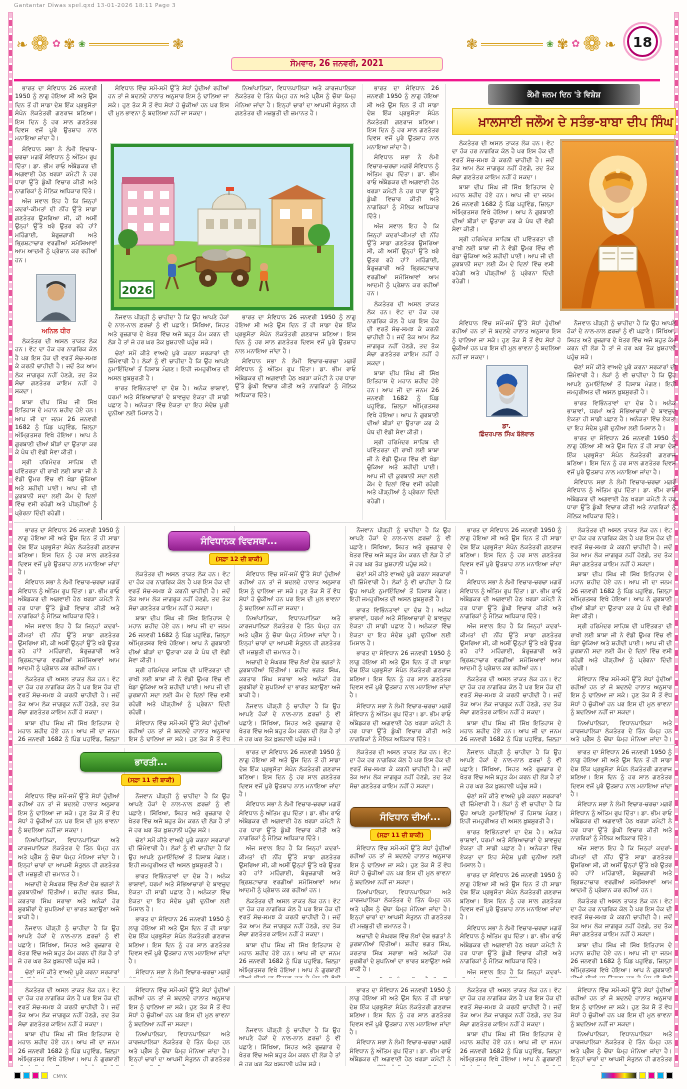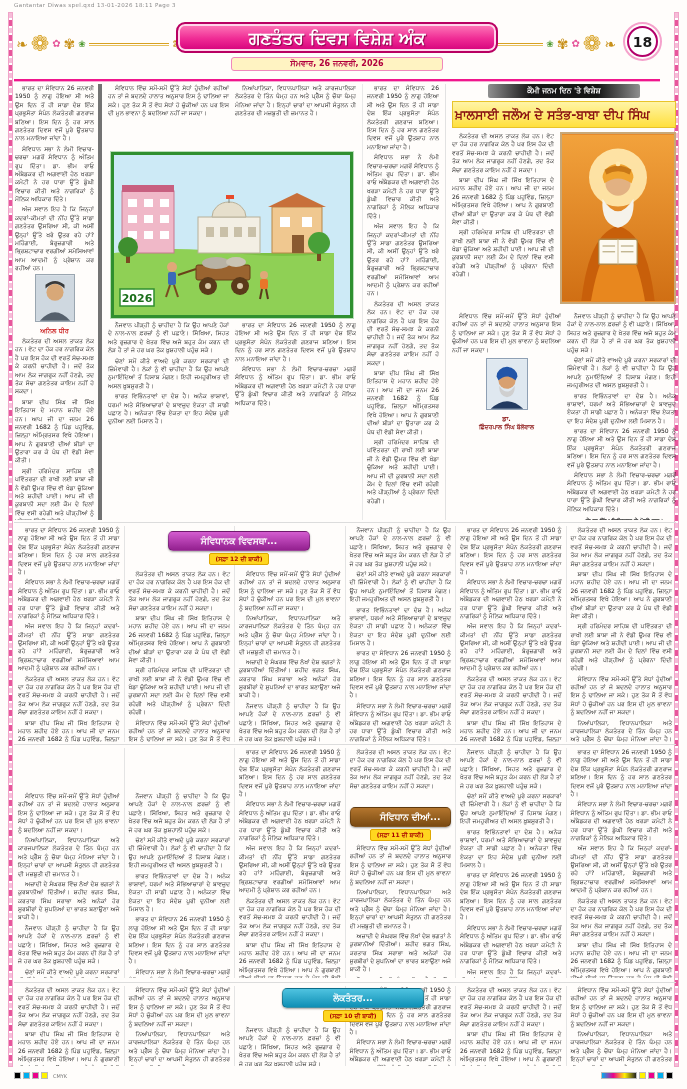--- a/index.html
+++ b/index.html
@@ -37,41 +37,41 @@
   .badge { position:absolute; right:2px; top:12px; width:31px; height:31px; border-radius:50%;
     background:#fff; border:2px solid #b4006b; outline:2px solid #f5a2cc; outline-offset:2px;
     display:flex; align-items:center; justify-content:center; font-size:14px; font-weight:bold; color:#1a1a1a; }
   .toprule { position:absolute; left:14px; top:79px; width:646px; height:3px;
     border-top:2px solid #f0168c; border-bottom:1px solid #f9a9d4; }
   
   .fill p, .coltext p { font-size:6px; line-height:1.4; text-align:justify; margin:0 0 2px; text-indent:7px; color:#161616; }
   .fill, .coltext { overflow:hidden; }
   
   .bandA { position:absolute; left:14px; top:84px; width:662px; height:436px; display:flex; }
-  .leftcol { width:88px; border-right:4px solid #737373; padding:0 4px 0 1px; display:flex; flex-direction:column; }
+  .leftcol { width:88px; border-right:1px solid #737373; padding:0 4px 0 1px; display:flex; flex-direction:column; }
   .leftcol .t1 { height:188px; }
   .leftcol .t2 { flex:1; }
   .authorbox { text-align:center; padding:2px 0; }
   .authorbox svg { border:1px solid #9aa6b0; }
   .authorname { font-size:6.5px; font-weight:bold; color:#c22; margin-top:1px; }
   .main { width:344px; padding:0 6px; border-right:1px solid #e2e2e2; display:flex; flex-direction:column; }
   .headline { color:#e43126; font-weight:bold; font-size:18px; text-align:center; padding:2px 0 5px; line-height:1.15; }
   .main-body { display:flex; flex:1; gap:6px; overflow:hidden; }
   .stack { width:248px; display:flex; flex-direction:column; }
   .top2 { height:58px; columns:2; column-gap:6px; }
-  .cartoonframe { width:242px; height:166px; margin:10px auto 3px; border:3px solid #2f8f2f; outline:1px solid #b9ddb9; background:#cdeaf6; }
+  .cartoonframe { width:242px; height:166px; margin:2px auto 3px; border:3px solid #2f8f2f; outline:1px solid #b9ddb9; background:#cdeaf6; }
   .bot2 { flex:1; columns:2; column-gap:6px; overflow:hidden; }
   .colD { flex:1; border-left:1px solid #e9e9e9; padding-left:4px; }
   
   .rightart { flex:1; padding-left:6px; display:flex; flex-direction:column; }
-  .kicker { width:152px; margin:0 auto; height:14px; border-radius:2px;
+  .kicker { width:152px; margin:0 auto; height:21px; border-radius:2px;
     background: linear-gradient(90deg,#8f8f8f,#161616 28%,#161616 72%,#8f8f8f);
     color:#fff; font-size:7.5px; font-weight:bold; display:flex; align-items:center; justify-content:center; }
   .feathead { margin-top:3px; background:linear-gradient(180deg,#fff4a6,#ffe03e); border:1px solid #e8c42a;
-    color:#8a1111; font-weight:bold; font-size:12.5px; text-align:left; padding:5px 2px; line-height:1.2; }
+    color:#8a1111; font-weight:bold; font-size:12.5px; text-align:right; padding:5px 2px; line-height:1.2; }
   .feattop { display:flex; gap:6px; margin-top:4px; height:176px; }
   .feattop .coltext { flex:1; }
   .portrait { width:116px; height:172px; border:2px solid #c8a878; background:#e8892a; }
   .featcols { flex:1; columns:2; column-gap:6px; overflow:hidden; margin-top:4px; }
   .author2 { break-inside:avoid; text-align:center; padding:2px 0; }
   .author2 svg { border:1px solid #8fa0b4; }
   .author2 .cap1 { font-size:6.5px; font-weight:bold; color:#8a1111; margin-top:1px; }
   .author2 .cap2 { font-size:6px; font-weight:bold; color:#8a1111; }
   .signoff { break-inside:avoid; font-size:6px; font-weight:bold; color:#333; text-align:center; margin-top:2px; }
   
@@ -130,22 +130,21 @@
     </div>
     <div class="orn r">
       <span class="mid">❃</span>
         <span class="rule"></span>
         <span class="green">❀</span>
         <span class="mid">✾</span>
         <span class="pink">✿</span>
         <span class="big">❁</span>
         <span class="mid">❧</span>
     </div>
-    <div class="banner">ਗਣਤੰਤਰ ਦਿਵਸ ਵਿਸ਼ੇਸ਼ ਅੰਕ</div>
-    <div class="dateband">ਸੋਮਵਾਰ, 26 ਜਨਵਰੀ, 2026</div>
+    <div class="dateband">ਸੋਮਵਾਰ, 26 ਜਨਵਰੀ, 2021</div>
     <div class="badge">18</div>
   </div>
   <div class="toprule"></div>
 
   <div class="bandA">
 
     <div class="leftcol">
       <div class="fill t1">
           <p>ਭਾਰਤ ਦਾ ਸੰਵਿਧਾਨ 26 ਜਨਵਰੀ 1950 ਨੂੰ ਲਾਗੂ ਹੋਇਆ ਸੀ ਅਤੇ ਉਸ ਦਿਨ ਤੋਂ ਹੀ ਸਾਡਾ ਦੇਸ਼ ਇੱਕ ਪ੍ਰਭੂਸੱਤਾ ਸੰਪੰਨ ਲੋਕਤੰਤਰੀ ਗਣਰਾਜ ਬਣਿਆ। ਇਸ ਦਿਨ ਨੂੰ ਹਰ ਸਾਲ ਗਣਤੰਤਰ ਦਿਵਸ ਵਜੋਂ ਪੂਰੇ ਉਤਸ਼ਾਹ ਨਾਲ ਮਨਾਇਆ ਜਾਂਦਾ ਹੈ।</p>
           <p>ਸੰਵਿਧਾਨ ਸਭਾ ਨੇ ਲੰਮੀ ਵਿਚਾਰ-ਚਰਚਾ ਮਗਰੋਂ ਸੰਵਿਧਾਨ ਨੂੰ ਅੰਤਿਮ ਰੂਪ ਦਿੱਤਾ। ਡਾ. ਭੀਮ ਰਾਓ ਅੰਬੇਡਕਰ ਦੀ ਅਗਵਾਈ ਹੇਠ ਖਰੜਾ ਕਮੇਟੀ ਨੇ ਹਰ ਧਾਰਾ ਉੱਤੇ ਡੂੰਘੀ ਵਿਚਾਰ ਕੀਤੀ ਅਤੇ ਨਾਗਰਿਕਾਂ ਨੂੰ ਮੌਲਿਕ ਅਧਿਕਾਰ ਦਿੱਤੇ।</p>
@@ -318,23 +317,23 @@
   </div>
 
   <div class="hr hr1"></div>
   <div class="hr hr2"></div>
   <div class="hr hr3"></div>
 
   <div class="hdr-abs" style="left:168px; top:531px; width:142px;">
     <div class="sec-box sec-purple">ਸੰਵਿਧਾਨਕ ਵਿਵਸਥਾ...</div>
     <div class="ribbon">(ਸਫ਼ਾ 12 ਦੀ ਬਾਕੀ)</div>
   </div>
-  <div class="hdr-abs" style="left:282px; top:988px; width:142px;">
-    <div class="sec-box sec-cyan">ਲੋਕਤੰਤਰ...</div>
-    <div class="ribbon">(ਸਫ਼ਾ 10 ਦੀ ਬਾਕੀ)</div>
+  <div class="hdr-abs" style="left:80px; top:752px; width:142px;">
+    <div class="sec-box sec-green">ਭਾਰਤੀ...</div>
+    <div class="ribbon">(ਸਫ਼ਾ 11 ਦੀ ਬਾਕੀ)</div>
   </div>
 
   <div class="band bandB">
     <div class="fill c">
         <p>ਭਾਰਤ ਦਾ ਸੰਵਿਧਾਨ 26 ਜਨਵਰੀ 1950 ਨੂੰ ਲਾਗੂ ਹੋਇਆ ਸੀ ਅਤੇ ਉਸ ਦਿਨ ਤੋਂ ਹੀ ਸਾਡਾ ਦੇਸ਼ ਇੱਕ ਪ੍ਰਭੂਸੱਤਾ ਸੰਪੰਨ ਲੋਕਤੰਤਰੀ ਗਣਰਾਜ ਬਣਿਆ। ਇਸ ਦਿਨ ਨੂੰ ਹਰ ਸਾਲ ਗਣਤੰਤਰ ਦਿਵਸ ਵਜੋਂ ਪੂਰੇ ਉਤਸ਼ਾਹ ਨਾਲ ਮਨਾਇਆ ਜਾਂਦਾ ਹੈ।</p>
         <p>ਸੰਵਿਧਾਨ ਸਭਾ ਨੇ ਲੰਮੀ ਵਿਚਾਰ-ਚਰਚਾ ਮਗਰੋਂ ਸੰਵਿਧਾਨ ਨੂੰ ਅੰਤਿਮ ਰੂਪ ਦਿੱਤਾ। ਡਾ. ਭੀਮ ਰਾਓ ਅੰਬੇਡਕਰ ਦੀ ਅਗਵਾਈ ਹੇਠ ਖਰੜਾ ਕਮੇਟੀ ਨੇ ਹਰ ਧਾਰਾ ਉੱਤੇ ਡੂੰਘੀ ਵਿਚਾਰ ਕੀਤੀ ਅਤੇ ਨਾਗਰਿਕਾਂ ਨੂੰ ਮੌਲਿਕ ਅਧਿਕਾਰ ਦਿੱਤੇ।</p>
         <p>ਅੱਜ ਸਵਾਲ ਇਹ ਹੈ ਕਿ ਜਿਨ੍ਹਾਂ ਕਦਰਾਂ-ਕੀਮਤਾਂ ਦੀ ਨੀਂਹ ਉੱਤੇ ਸਾਡਾ ਗਣਤੰਤਰ ਉਸਰਿਆ ਸੀ, ਕੀ ਅਸੀਂ ਉਨ੍ਹਾਂ ਉੱਤੇ ਖਰੇ ਉਤਰ ਰਹੇ ਹਾਂ? ਮਹਿੰਗਾਈ, ਬੇਰੁਜ਼ਗਾਰੀ ਅਤੇ ਭ੍ਰਿਸ਼ਟਾਚਾਰ ਵਰਗੀਆਂ ਸਮੱਸਿਆਵਾਂ ਆਮ ਆਦਮੀ ਨੂੰ ਪ੍ਰੇਸ਼ਾਨ ਕਰ ਰਹੀਆਂ ਹਨ।</p>
         <p>ਲੋਕਤੰਤਰ ਦੀ ਅਸਲ ਤਾਕਤ ਲੋਕ ਹਨ। ਵੋਟ ਦਾ ਹੱਕ ਹਰ ਨਾਗਰਿਕ ਕੋਲ ਹੈ ਪਰ ਇਸ ਹੱਕ ਦੀ ਵਰਤੋਂ ਸੋਚ-ਸਮਝ ਕੇ ਕਰਨੀ ਚਾਹੀਦੀ ਹੈ। ਜਦੋਂ ਤੱਕ ਆਮ ਲੋਕ ਜਾਗਰੂਕ ਨਹੀਂ ਹੋਣਗੇ, ਤਦ ਤੱਕ ਸੱਚਾ ਗਣਤੰਤਰ ਕਾਇਮ ਨਹੀਂ ਹੋ ਸਕਦਾ।</p>
         <p>ਬਾਬਾ ਦੀਪ ਸਿੰਘ ਜੀ ਸਿੱਖ ਇਤਿਹਾਸ ਦੇ ਮਹਾਨ ਸ਼ਹੀਦ ਹੋਏ ਹਨ। ਆਪ ਜੀ ਦਾ ਜਨਮ 26 ਜਨਵਰੀ 1682 ਨੂੰ ਪਿੰਡ ਪਹੂਵਿੰਡ, ਜ਼ਿਲ੍ਹਾ ਅੰਮ੍ਰਿਤਸਰ ਵਿਖੇ ਹੋਇਆ। ਆਪ ਨੇ ਗੁਰਬਾਣੀ ਦੀਆਂ ਬੀੜਾਂ ਦਾ ਉਤਾਰਾ ਕਰ ਕੇ ਪੰਥ ਦੀ ਵੱਡੀ ਸੇਵਾ ਕੀਤੀ।</p>
       </div>

